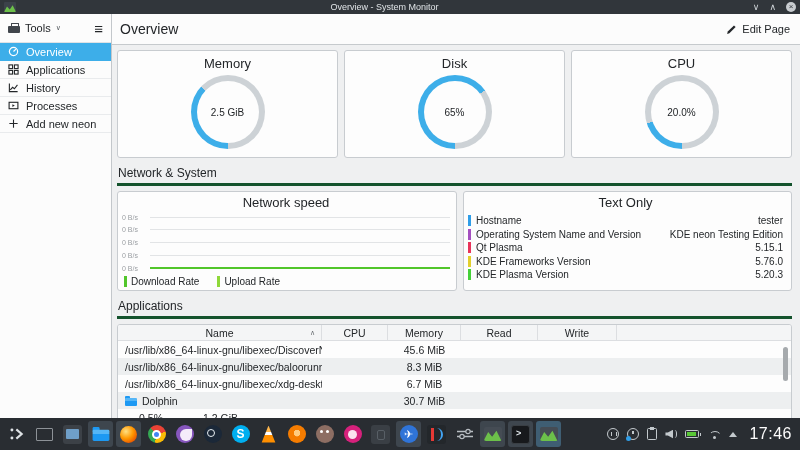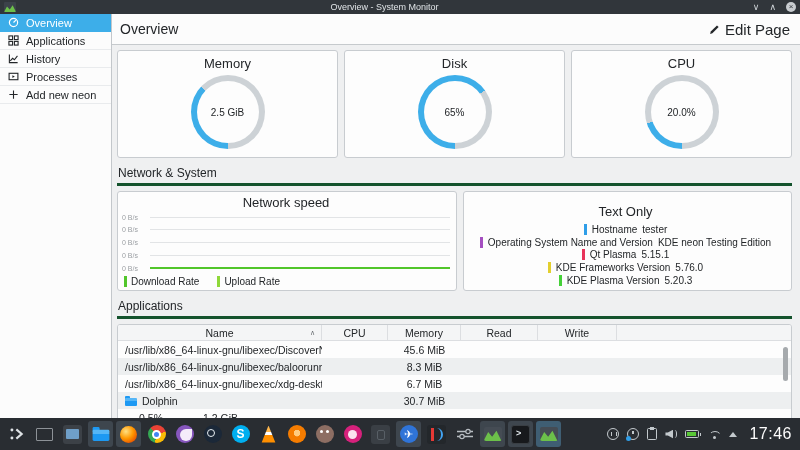--- a/index.html
+++ b/index.html
@@ -32,21 +32,21 @@
   .nav { display:flex; flex-direction:column; }
   .nav-item { height:18px; display:flex; align-items:center; gap:7px; padding:0 8px; font-size:11px; color:#232629;
       border-bottom:1px solid #e9ebed; cursor:default; }
   .nav-item svg { flex:0 0 auto; }
   .nav-item.selected { background:#3daee9; color:#ffffff; border-bottom-color:#3daee9; }
 
   
   .main { flex:1; display:flex; flex-direction:column; min-width:0; background:#eff0f1; }
   .page-header { height:31px; background:#fcfcfc; border-bottom:1px solid #c6cacd; display:flex; align-items:center; padding:0 10px 0 8px; flex:0 0 auto; }
   .page-title { font-size:14px; color:#232629; font-weight:400; }
-  .edit-btn { margin-left:auto; display:flex; align-items:center; gap:5px; font-size:15px; color:#232629; cursor:default; }
+  .edit-btn { margin-left:auto; display:flex; align-items:center; gap:5px; font-size:11px; color:#232629; cursor:default; }
   .content { flex:1; padding:5px 8px 0 5px; overflow:hidden; }
 
   .card { background:#fdfdfd; border:1px solid #c8ccd0; border-radius:3px; }
 
   
   .gauge-row { display:flex; gap:6px; }
   .gauge-card { flex:1; height:108px; display:flex; flex-direction:column; align-items:center; padding-top:5px; }
   .gauge-title { font-size:13px; color:#232629; }
   .ring { width:74px; height:74px; border-radius:50%; margin-top:4px; position:relative; }
   .ring-inner { position:absolute; inset:6px; border-radius:50%; background:#fdfdfd; display:flex; align-items:center; justify-content:center; }
@@ -61,21 +61,21 @@
   .net-title { text-align:center; font-size:13px; color:#232629; }
   .grid-area { flex:1; display:flex; flex-direction:column; justify-content:space-between; margin-top:3px; }
   .grid-row { display:flex; align-items:center; gap:4px; height:8px; }
   .grid-label { width:24px; font-size:7px; color:#9a9ea2; flex:0 0 auto; }
   .grid-line { flex:1; height:1px; background:#e2e4e6; }
   .grid-row.last .grid-line { height:2px; }
   .legend { display:flex; gap:18px; margin-top:4px; padding-left:2px; }
   .legend-item { display:flex; align-items:center; gap:4px; font-size:10px; color:#232629; }
   .swatch { width:3px; height:11px; flex:0 0 auto; }
 
-  .text-card { flex:1; height:100px; padding:12px 8px 3px 4px; display:flex; flex-direction:column;align-items:center; }
+  .text-card { flex:1; height:100px; padding:3px 8px 3px 4px; display:flex; flex-direction:column; }
   .text-title { text-align:center; font-size:13px; color:#232629; margin-bottom:4px; }
   .to-row { display:flex; align-items:center; gap:5px; height:13.5px; font-size:10px; color:#232629; }
   .to-label { flex:1; }
   .to-value { text-align:right; }
 
   
   .table-card { height:101px; position:relative; overflow:hidden; padding:0; }
   .thead { display:flex; height:16px; background:#f4f5f6; border-bottom:1px solid #dcdee1; align-items:stretch; font-size:10.5px; color:#232629; }
   .th { display:flex; align-items:center; justify-content:center; border-right:1px solid #dcdee1; position:relative; }
   .th.name { width:204px; }
@@ -167,20 +167,26 @@
     <span class="tb-btns">
       <span class="tb-btn">∨</span>
       <span class="tb-btn">∧</span>
       <span class="tb-close">×</span>
     </span>
   </div>
 
   <div class="window">
 
     <aside class="sidebar">
+      <div class="tools-row">
+        <span class="toolbox-ic"></span>
+        <span class="tools-label">Tools</span>
+        <span class="tools-chev">∨</span>
+        <span class="hamburger">≡</span>
+      </div>
       <nav class="nav">
         <div class="nav-item selected">
           <svg width="11" height="11" viewBox="0 0 12 12" fill="none" stroke="currentColor" stroke-width="1.3">
               <circle cx="6" cy="6" r="4.5"></circle>
               <path d="M6 6 L8.6 3.4"></path>
             </svg>
           <span>Overview</span>
         </div>
         <div class="nav-item">
           <svg width="11" height="11" viewBox="0 0 12 12" fill="none" stroke="currentColor" stroke-width="1.2">

